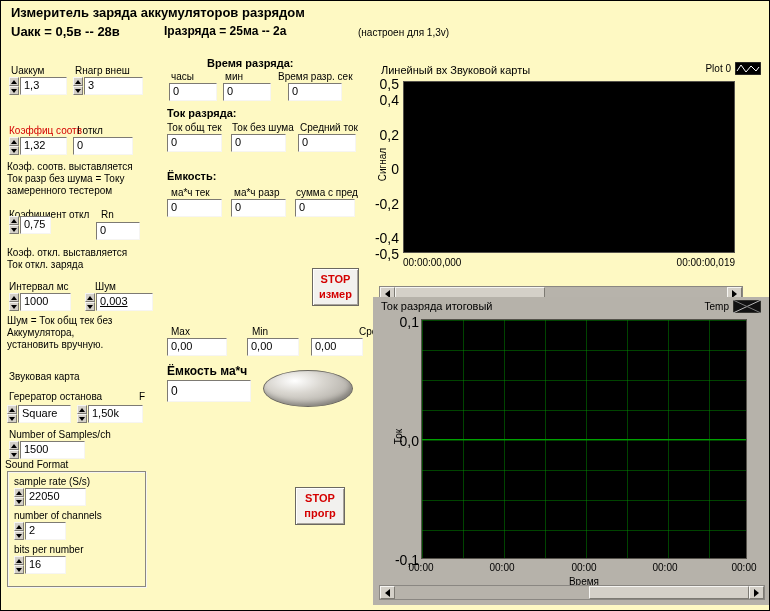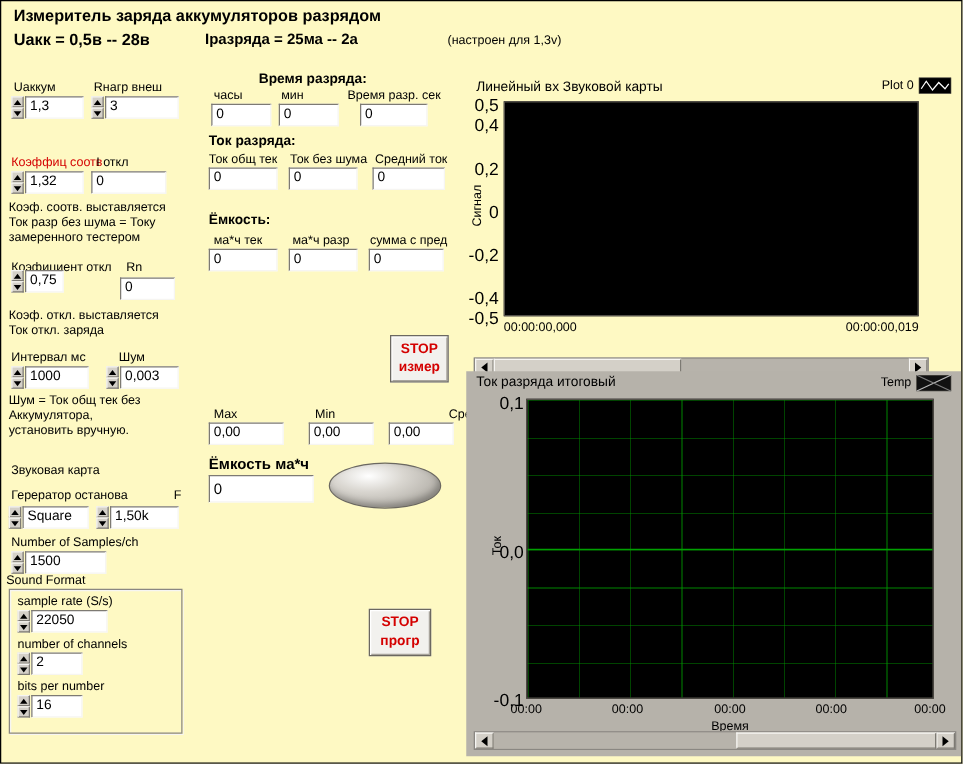--- a/index.html
+++ b/index.html
@@ -112,21 +112,21 @@
 
   <div class="abs small" style="left:8px;top:280px;">Интервал мс</div>
   <div class="abs small" style="left:94px;top:280px;">Шум</div>
   <div class="abs spin" style="left:8px;top:292px;width:62px;">
     <div class="spinbtns">
         <div class="su"></div>
         <div class="sd"></div>
       </div>
     <div class="field">1000</div>
   </div>
-  <div class="abs spin" style="left:84px;top:292px;width:58px;">
+  <div class="abs spin" style="left:84px;top:292px;width:68px;text-decoration:underline;">
     <div class="spinbtns">
         <div class="su"></div>
         <div class="sd"></div>
       </div>
     <div class="field">0,003</div>
   </div>
 
   <div class="abs small" style="left:6px;top:314px;">Шум = Ток общ тек без</div>
   <div class="abs small" style="left:6px;top:326px;">Аккумулятора,</div>
   <div class="abs small" style="left:6px;top:338px;">установить вручную.</div>

